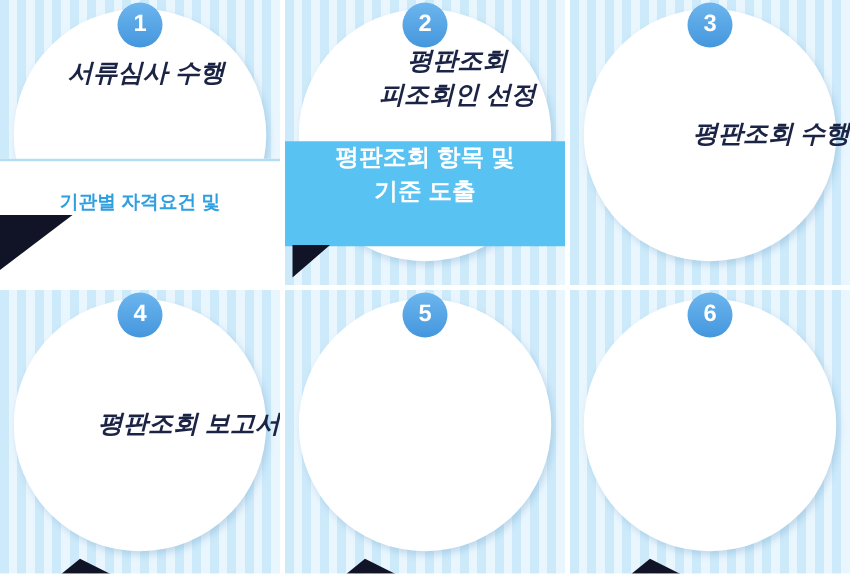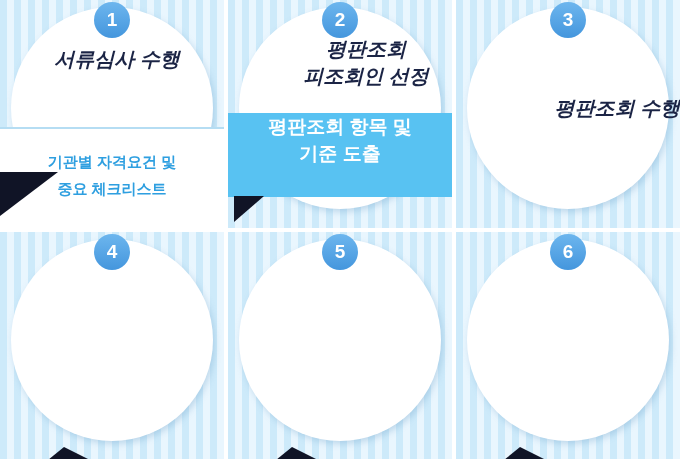--- a/index.html
+++ b/index.html
@@ -83,21 +83,20 @@
   <div class="cell">
     <div class="circle"></div>
     <div class="badge">
       <span>1</span>
     </div>
     <div class="title t1">
       <div>서류심사 수행</div>
     </div>
     <div class="callout c1">
       <div>기관별 자격요건 및</div>
-      <div>중요 체크리스트</div>
     </div>
     <div class="tail tail-dark-1"></div>
     <div class="tail tail-white-1"></div>
   </div>
 
   <div class="cell">
     <div class="circle"></div>
     <div class="badge">
       <span>2</span>
     </div>
@@ -121,20 +120,21 @@
       <div>평판조회 수행</div>
     </div>
   </div>
 
   <div class="cell">
     <div class="circle"></div>
     <div class="badge">
       <span>4</span>
     </div>
     <div class="title center">
+      <div>평판조회 보고서</div>
     </div>
     <div class="tail tail-bottom"></div>
   </div>
 
   <div class="cell">
     <div class="circle"></div>
     <div class="badge">
       <span>5</span>
     </div>
     <div class="tail tail-bottom"></div>

